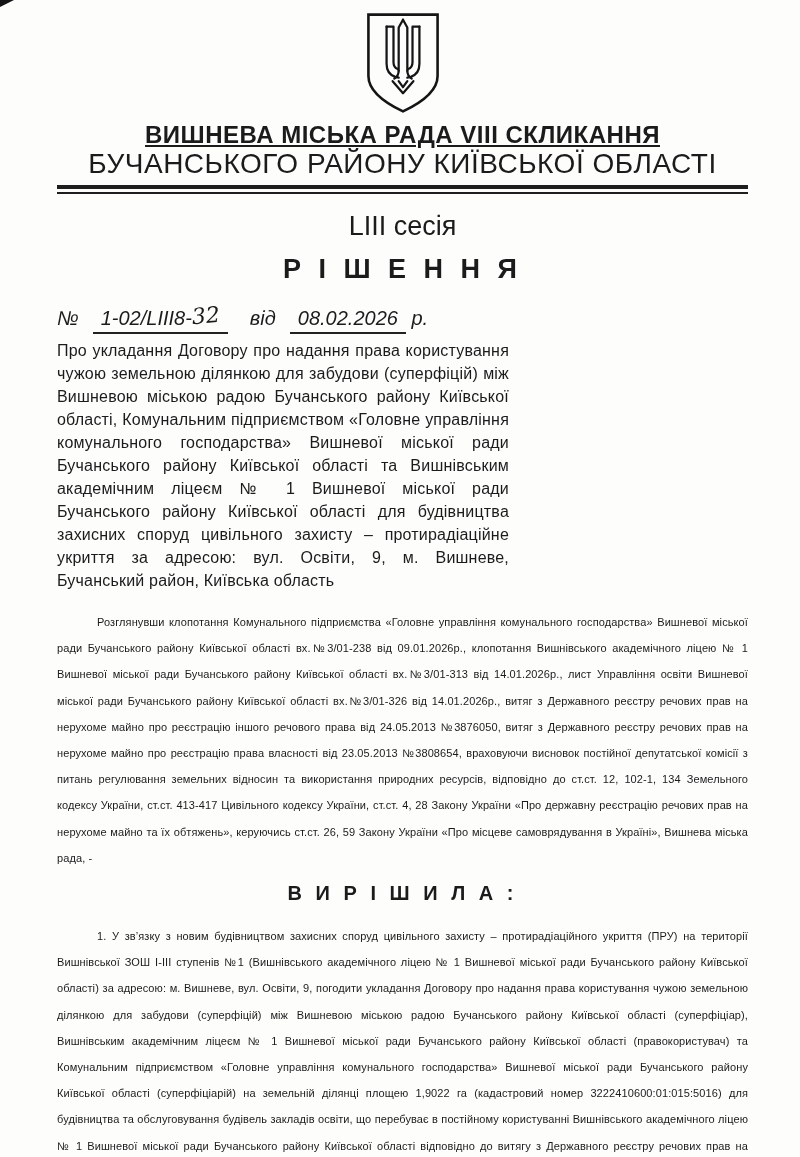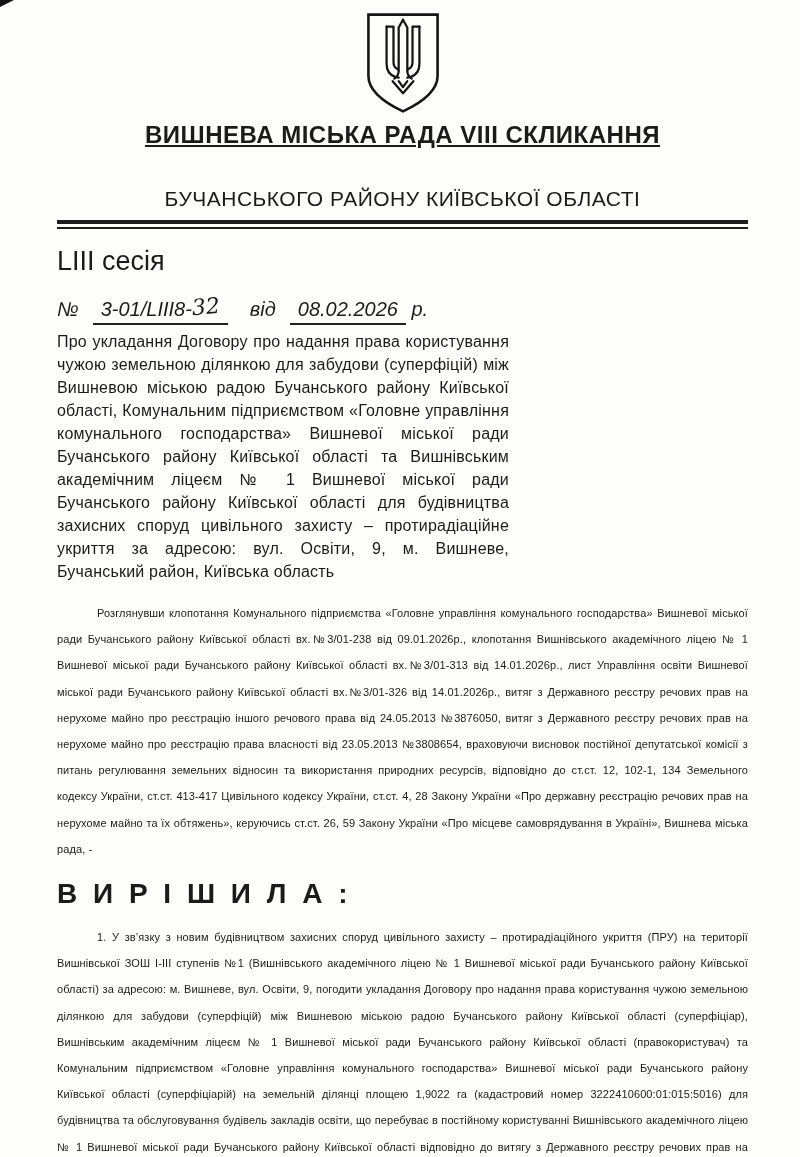--- a/index.html
+++ b/index.html
@@ -36,35 +36,34 @@
   .org-title {
     margin: 4px 0 0 0;
     font-size: 24px;
     line-height: 34px;
     font-weight: bold;
     letter-spacing: 0.5px;
     white-space: nowrap;
     text-decoration: underline;
   }
   .org-subtitle {
-    font-size: 21px;
+    font-size: 28px;
     line-height: 24px;
     font-weight: normal;
     letter-spacing: 0.5px;
-    margin-top: 35px;
   }
   .header-rule {
     margin-top: 9px;
     height: 3px;
     border-top: 4px solid #1e1e1e;
     border-bottom: 2px solid #1e1e1e;
   }
   .session-title {
     margin-top: 17px;
-    text-align: left;
+    text-align: center;
     font-size: 27px;
     line-height: 30px;
   }
   .doc-type-title {
     margin-top: 12px;
     text-align: center;
     font-size: 27px;
     line-height: 32px;
     font-weight: bold;
     letter-spacing: 5px;
@@ -101,22 +100,23 @@
   .body-para {
     margin: 0;
     margin-top: 17px;
     font-size: 11px;
     line-height: 26.2px;
     text-align: justify;
     text-indent: 40px;
     letter-spacing: 0.1px;
   }
   .resolution-heading {
-    margin-top: 19px;
-    font-size: 28px;
+    margin-top: 9px;
+    text-align: center;
+    font-size: 20px;
     line-height: 26px;
     font-weight: bold;
     letter-spacing: 4px;
   }
 </style>
 </head>
 <body>
 
 <div class="page">
 
@@ -140,23 +140,24 @@
         </g>
       </svg>
     </div>
     <h1 class="org-title">ВИШНЕВА МІСЬКА РАДА VIII СКЛИКАННЯ</h1>
     <div class="org-subtitle">БУЧАНСЬКОГО РАЙОНУ КИЇВСЬКОЇ ОБЛАСТІ</div>
     <div class="header-rule"></div>
   </header>
 
   <div class="session-title">LIII сесія</div>
 
+  <div class="doc-type-title">Р І Ш Е Н Н Я</div>
 
   <div class="number-line">
-    <span>№</span><span class="gap-sm"></span><span class="underlined"><span>3-01/LIII8-</span><span class="handwritten">32</span></span><span class="gap-md"></span><span>від</span><span class="gap-sm"></span><span class="underlined">08.02.2026</span> <span>р.</span>
+    <span>№</span><span class="gap-sm"></span><span class="underlined"><span>1-02/LIII8-</span><span class="handwritten">32</span></span><span class="gap-md"></span><span>від</span><span class="gap-sm"></span><span class="underlined">08.02.2026</span> <span>р.</span>
   </div>
 
   <div class="subject-block">Про укладання Договору про надання права користування чужою земельною ділянкою для забудови (суперфіцій) між Вишневою міською радою Бучанського району Київської області, Комунальним підприємством «Головне управління комунального господарства» Вишневої міської ради Бучанського району Київської області та Вишнівським академічним ліцеєм № 1 Вишневої міської ради Бучанського району Київської області для будівництва захисних споруд цивільного захисту – протирадіаційне укриття за адресою: вул. Освіти, 9, м. Вишневе, Бучанський район, Київська область</div>
 
   <p class="body-para">Розглянувши клопотання Комунального підприємства «Головне управління комунального господарства» Вишневої міської ради Бучанського району Київської області вх.№3/01-238 від 09.01.2026р., клопотання Вишнівського академічного ліцею № 1 Вишневої міської ради Бучанського району Київської області вх.№3/01-313 від 14.01.2026р., лист Управління освіти Вишневої міської ради Бучанського району Київської області вх.№3/01-326 від 14.01.2026р., витяг з Державного реєстру речових прав на нерухоме майно про реєстрацію іншого речового права від 24.05.2013 №3876050, витяг з Державного реєстру речових прав на нерухоме майно про реєстрацію права власності від 23.05.2013 №3808654, враховуючи висновок постійної депутатської комісії з питань регулювання земельних відносин та використання природних ресурсів, відповідно до ст.ст. 12, 102-1, 134 Земельного кодексу України, ст.ст. 413-417 Цивільного кодексу України, ст.ст. 4, 28 Закону України «Про державну реєстрацію речових прав на нерухоме майно та їх обтяжень», керуючись ст.ст. 26, 59 Закону України «Про місцеве самоврядування в Україні», Вишнева міська рада, -</p>
 
   <div class="resolution-heading">В И Р І Ш И Л А :</div>
 
   <p class="body-para">1. У зв’язку з новим будівництвом захисних споруд цивільного захисту – протирадіаційного укриття (ПРУ) на території Вишнівської ЗОШ І-ІІІ ступенів №1 (Вишнівського академічного ліцею № 1 Вишневої міської ради Бучанського району Київської області) за адресою: м. Вишневе, вул. Освіти, 9, погодити укладання Договору про надання права користування чужою земельною ділянкою для забудови (суперфіцій) між Вишневою міською радою Бучанського району Київської області (суперфіціар), Вишнівським академічним ліцеєм № 1 Вишневої міської ради Бучанського району Київської області (правокористувач) та Комунальним підприємством «Головне управління комунального господарства» Вишневої міської ради Бучанського району Київської області (суперфіціарій) на земельній ділянці площею 1,9022 га (кадастровий номер 3222410600:01:015:5016) для будівництва та обслуговування будівель закладів освіти, що перебуває в постійному користуванні Вишнівського академічного ліцею № 1 Вишневої міської ради Бучанського району Київської області відповідно до витягу з Державного реєстру речових прав на нерухоме майно про реєстрацію іншого</p>
 

